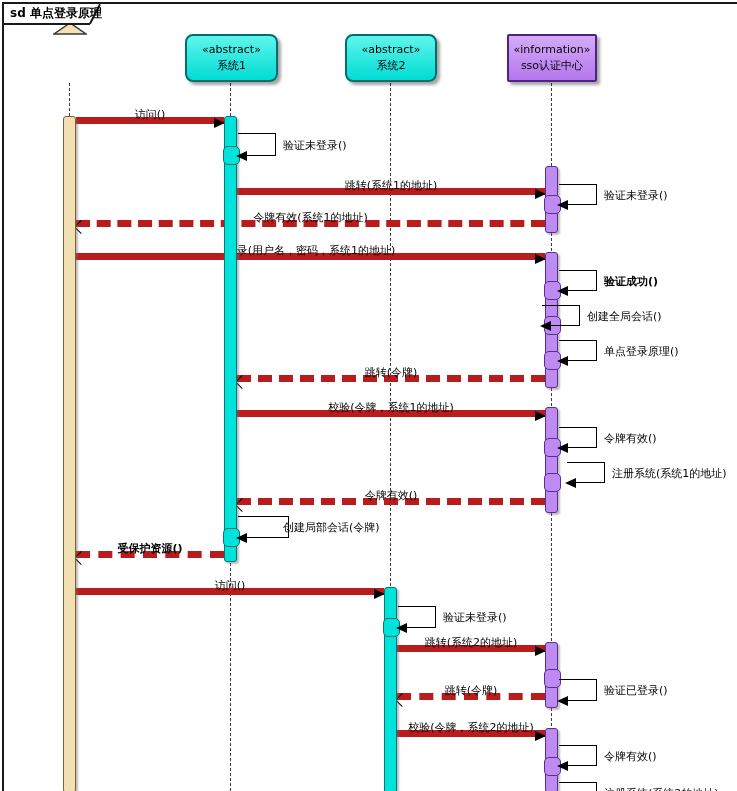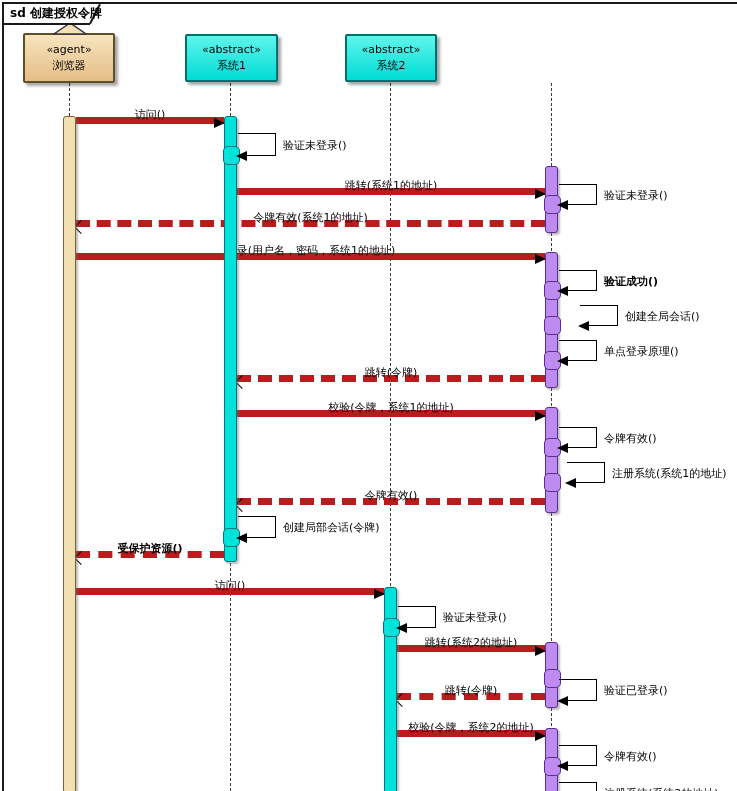--- a/index.html
+++ b/index.html
@@ -10,21 +10,21 @@
   .tab{position:absolute;left:4px;top:4px;width:86px;height:19px;border-bottom:2px solid #1a1a1a;z-index:6;background:#fff;}
   .tab-slant{position:absolute;left:94px;top:3px;width:2px;height:22px;background:#1a1a1a;transform:rotate(27deg);z-index:6;}
   .frame-title{position:absolute;left:10px;top:5px;font-weight:bold;font-size:12px;white-space:nowrap;z-index:7;}
   
   .life{position:absolute;top:83px;bottom:0;width:0;border-left:1px dashed #3c3c3c;z-index:1;}
   
   .pbox{position:absolute;border:2px solid #333;border-radius:2px;display:flex;flex-direction:column;
     align-items:center;justify-content:center;gap:4px;z-index:3;box-shadow:3px 3px 3px rgba(0,0,0,.35);text-align:center;}
   .pbox .st,.pbox .nm{line-height:12px;white-space:nowrap;}
   .pbox.tan{background:linear-gradient(#F7E4BE,#E4BD86);border-color:#5f4f28;}
-  .pbox.cyan{background:linear-gradient(#5ff5ec,#00DCD4);border-color:#006e6e;}
+  .pbox.cyan{background:linear-gradient(#5ff5ec,#00DCD4);border-color:#006e6e;border-radius:8px;}
   .pbox.purple{background:linear-gradient(#d4abf8,#B477ED);border-color:#4d2482;}
   .hat{position:absolute;z-index:4;}
   
   .act{position:absolute;width:11px;border:1px solid;border-radius:3px;z-index:3;box-shadow:2px 2px 2px rgba(110,110,110,.45);}
   .act.tan-a{background:#F3E0B2;border-color:#7a6335;}
   .act.cyan-a{background:#00E2DA;border-color:#007878;}
   .act.purple-a{background:#BE8BF0;border-color:#5C2D91;}
   .mini{position:absolute;width:15px;height:17px;border:1px solid;border-radius:5px;z-index:4;}
   .mini.cyan-a{background:#00E2DA;border-color:#007878;}
   .mini.purple-a{background:#BE8BF0;border-color:#5C2D91;}
@@ -42,41 +42,41 @@
     border-top:5px solid transparent;border-bottom:5px solid transparent;border-right:11px solid #000;}
   .loop .llbl{position:absolute;left:45px;top:50%;margin-top:-7px;white-space:nowrap;}
 </style>
 </head>
 <body>
 
 <div id="canvas">
   <div class="frame"></div>
   <div class="tab"></div>
   <div class="tab-slant"></div>
-  <div class="frame-title">sd 创建授权令牌</div>
+  <div class="frame-title">sd 单点登录原理</div>
 
   <div class="life" style="left:69px;"></div>
   <div class="life" style="left:230px;"></div>
   <div class="life" style="left:390px;"></div>
   <div class="life" style="left:551px;"></div>
 
   <svg class="hat" style="left:53px;top:22px;" width="34" height="13" viewBox="0 0 34 13">
     <polygon points="17,1 1,12 33,12" fill="#F5E0B8" stroke="#3a3a3a" stroke-width="1.5"></polygon>
   </svg>
-  <div class="pbox tan" style="left:23px;top:33px;width:88px;height:46px;">
-    <div class="st">«agent»</div>
-    <div class="nm">浏览器</div>
-  </div>
   <div class="pbox cyan" style="left:185px;top:34px;width:89px;height:44px;">
     <div class="st">«abstract»</div>
     <div class="nm">系统1</div>
   </div>
   <div class="pbox cyan" style="left:345px;top:34px;width:88px;height:44px;">
     <div class="st">«abstract»</div>
     <div class="nm">系统2</div>
+  </div>
+  <div class="pbox purple" style="left:507px;top:34px;width:86px;height:44px;">
+    <div class="st">«information»</div>
+    <div class="nm">sso认证中心</div>
   </div>
 
   <div class="act tan-a" style="left:63px;top:116px;height:675px;"></div>
   <div class="act cyan-a" style="left:224px;top:116px;height:444px;"></div>
   <div class="act cyan-a" style="left:384px;top:587px;height:204px;"></div>
   <div class="act purple-a" style="left:545px;top:166px;height:65px;"></div>
   <div class="act purple-a" style="left:545px;top:252px;height:134px;"></div>
   <div class="act purple-a" style="left:545px;top:407px;height:104px;"></div>
   <div class="act purple-a" style="left:545px;top:642px;height:64px;"></div>
   <div class="act purple-a" style="left:545px;top:728px;height:63px;"></div>
@@ -147,37 +147,37 @@
       <span class="llbl">验证未登录()</span>
   </div>
   <div class="loop" style="left:559px;top:184px;height:19px;">
     <i class="head-l"></i>
       <span class="llbl">验证未登录()</span>
   </div>
   <div class="loop" style="left:559px;top:270px;height:19px;font-weight:bold;">
     <i class="head-l"></i>
       <span class="llbl">验证成功()</span>
   </div>
-  <div class="loop" style="left:580px;top:305px;height:19px;">
+  <div class="loop" style="left:542px;top:305px;height:19px;">
     <i class="head-l"></i>
       <span class="llbl">创建全局会话()</span>
   </div>
   <div class="loop" style="left:559px;top:340px;height:19px;">
     <i class="head-l"></i>
       <span class="llbl">单点登录原理()</span>
   </div>
   <div class="loop" style="left:559px;top:427px;height:19px;">
     <i class="head-l"></i>
       <span class="llbl">令牌有效()</span>
   </div>
   <div class="loop" style="left:559px;top:462px;height:19px;margin-left:8px;">
     <i class="head-l"></i>
       <span class="llbl">注册系统(系统1的地址)</span>
   </div>
-  <div class="loop" style="left:238px;top:516px;height:20px;">
+  <div class="loop" style="left:238px;top:516px;height:20px;padding-left:13px;">
     <i class="head-l"></i>
       <span class="llbl">创建局部会话(令牌)</span>
   </div>
   <div class="loop" style="left:398px;top:606px;height:20px;">
     <i class="head-l"></i>
       <span class="llbl">验证未登录()</span>
   </div>
   <div class="loop" style="left:559px;top:657px;height:20px;margin-top:22px;">
     <i class="head-l"></i>
       <span class="llbl">验证已登录()</span>

